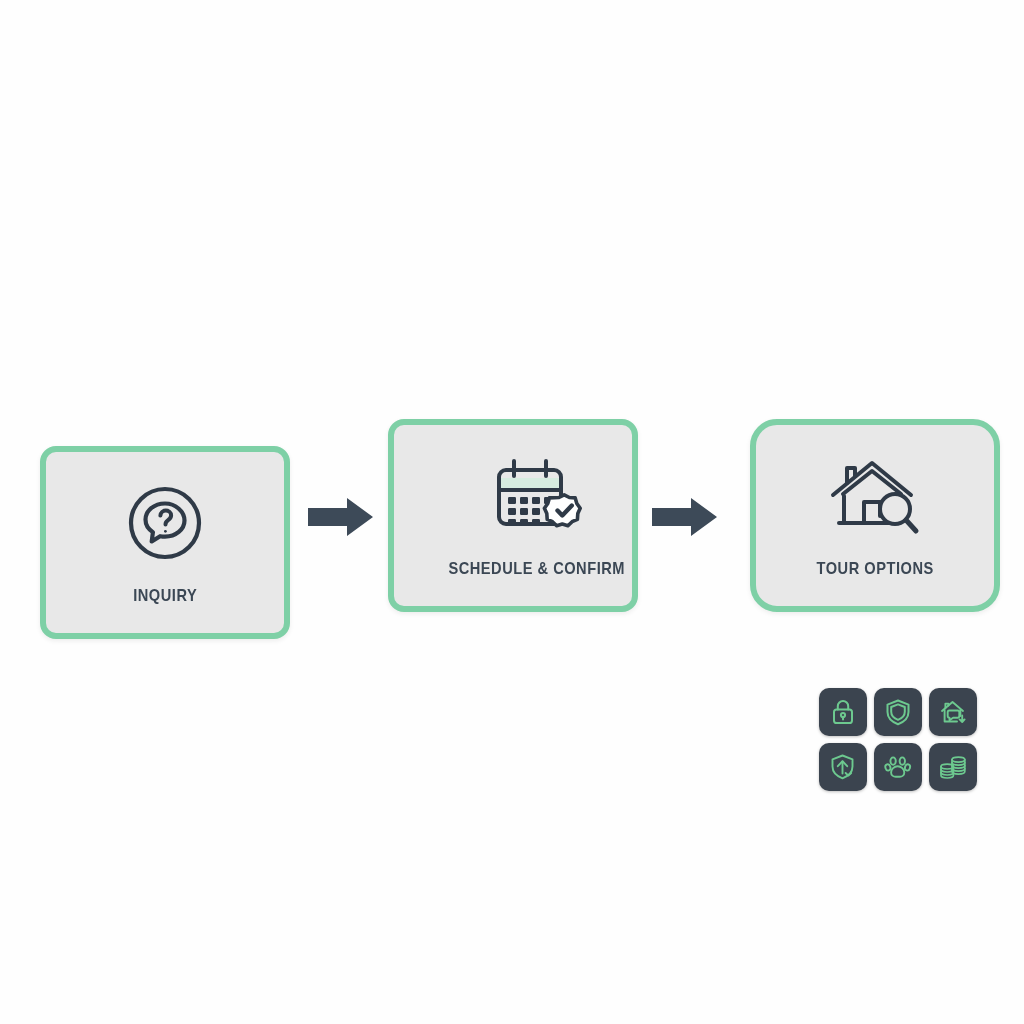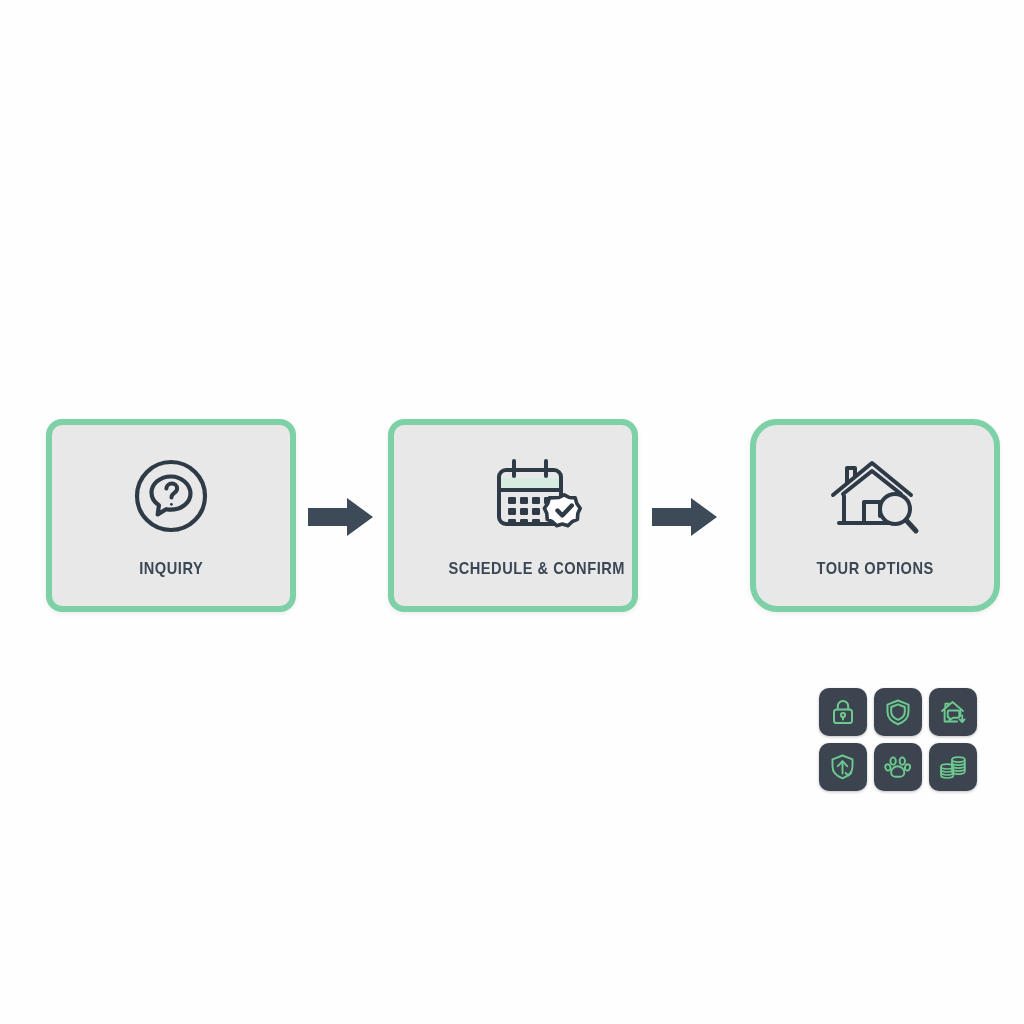--- a/index.html
+++ b/index.html
@@ -40,21 +40,21 @@
     box-sizing: border-box;
     border: 6px solid #7ed0a6;
     border-radius: 16px;
     background: #e8e8e8;
     display: flex;
     flex-direction: column;
     align-items: center;
     justify-content: flex-start;
     box-shadow: 0 2px 5px rgba(0,0,0,0.07);
   }
-  .step-card.card-1 { left: 46px; }
+  .step-card.card-1 { left: 40px; margin-top: 27px; }
   .step-card.card-2 { left: 388px; padding-left: 48px; }
   .step-card.card-3 { left: 750px; border-radius: 27px; }
 
   .card-icon {
     margin-top: 28px;
     height: 86px;
     display: flex;
     align-items: center;
     justify-content: center;
   }

